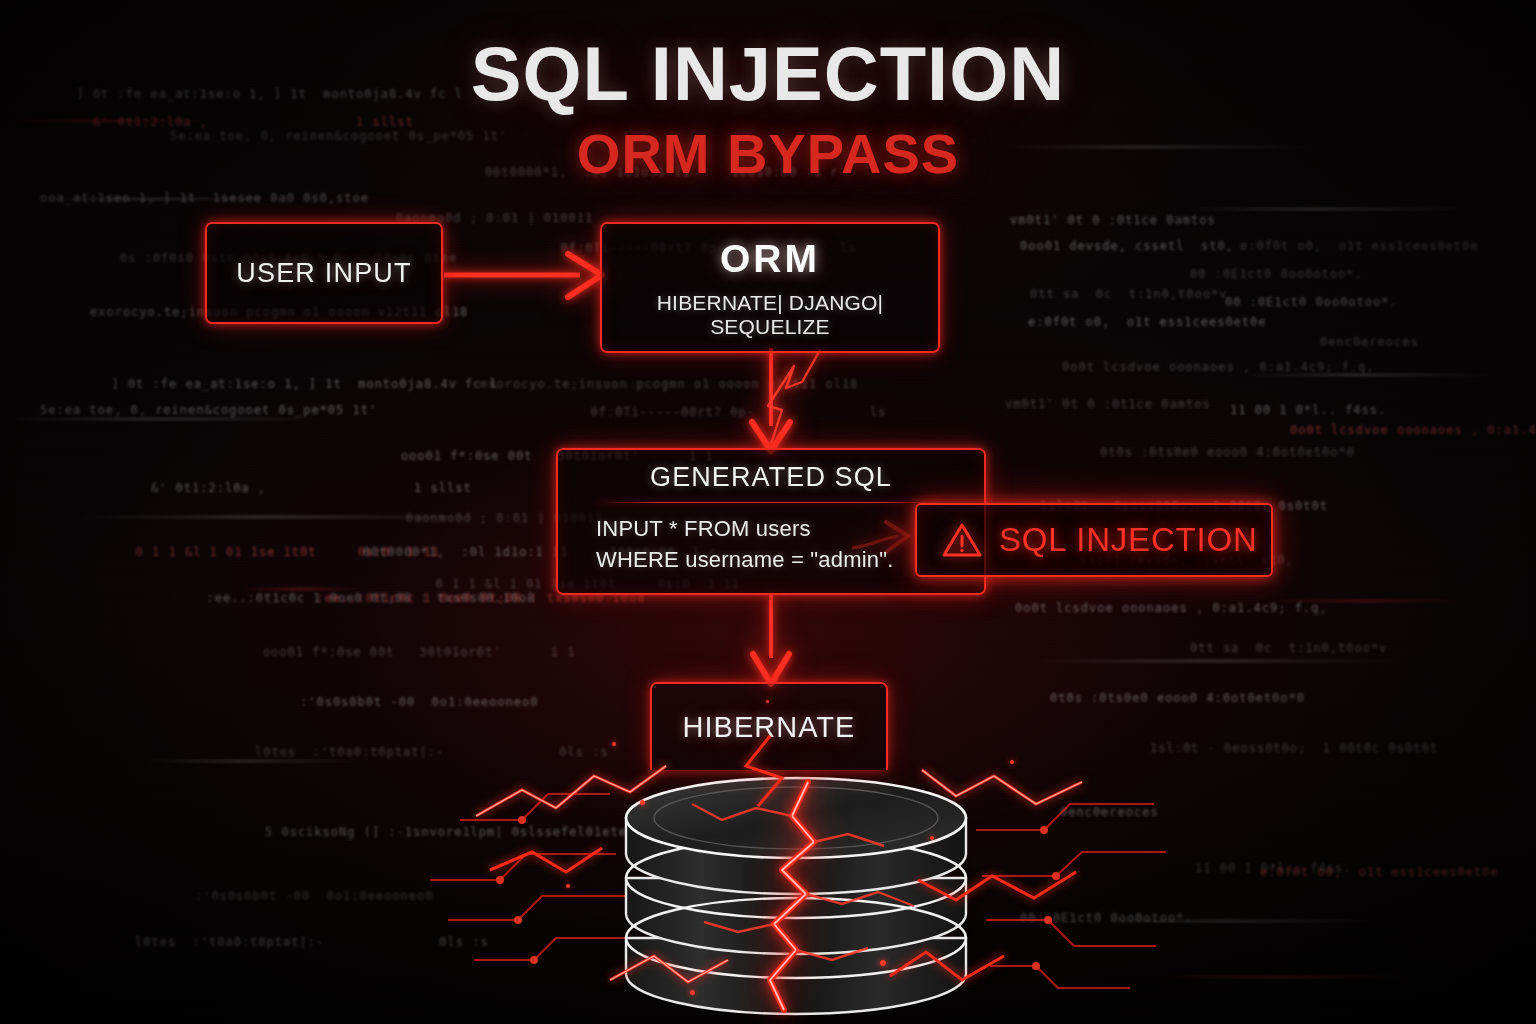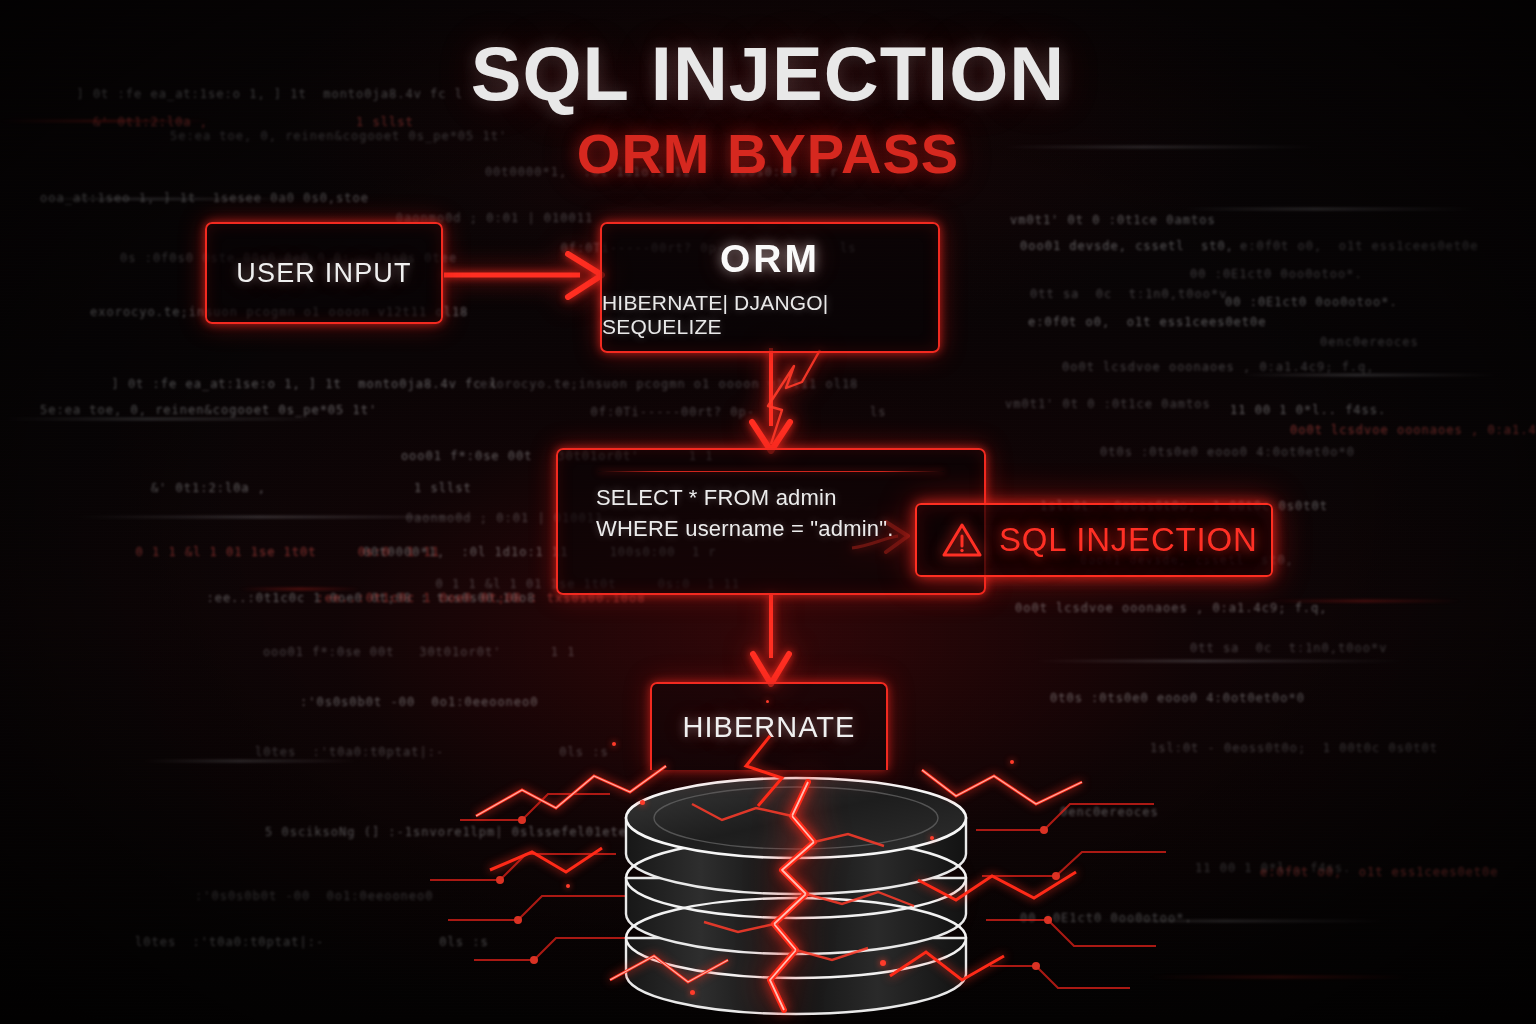--- a/index.html
+++ b/index.html
@@ -83,20 +83,21 @@
   #box-user-input .lbl{ font-size:27px; }
 
   #box-orm{ left:600px; top:222px; width:340px; height:131px; }
   #orm-title{
     font-size:39px; font-weight:bold; letter-spacing:3px; color:#fafafa;
     text-shadow:0 0 12px rgba(255,255,255,0.50), 0 0 26px rgba(255,110,100,0.30);
   }
   #orm-subtitle{
     margin-top:10px; font-size:21px; letter-spacing:.2px; color:#e9e9e9;
     text-shadow:0 0 9px rgba(255,255,255,0.30);
+    text-align:center;
   }
 
   #box-sql{ left:556px; top:448px; width:430px; height:147px; display:block; padding:12px 0 0 0; }
   #sql-title{
     text-align:center; font-size:27px; letter-spacing:1.1px; color:#f2f2f2;
     text-shadow:0 0 10px rgba(255,255,255,0.35);
   }
   #sql-divider{
     margin:9px 40px 0 40px; height:1px;
     background:linear-gradient(90deg, rgba(242,42,32,0) 0%, rgba(242,42,32,0.85) 18%, rgba(242,42,32,0.85) 82%, rgba(242,42,32,0) 100%);
@@ -252,23 +253,24 @@
 <div id="box-user-input" class="nbox">
   <span class="lbl">USER INPUT</span>
 </div>
 
 <div id="box-orm" class="nbox">
   <span id="orm-title">ORM</span>
   <span id="orm-subtitle">HIBERNATE| DJANGO| SEQUELIZE</span>
 </div>
 
 <div id="box-sql" class="nbox">
+  <div id="sql-title">GENERATED SQL</div>
   <div id="sql-divider"></div>
   <div id="sql-code">
-    <div>SELECT * FROM admin</div>
+    <div>INPUT * FROM users</div>
     <div>WHERE username = "admin".</div>
   </div>
 </div>
 
 <div id="badge-sql-injection">
   <svg id="warning-icon" viewBox="0 0 42 38">
     <path d="M21 4 L39 34 L3 34 Z" fill="none" stroke="#ff3025" stroke-width="3" stroke-linejoin="round"></path>
     <line x1="21" y1="15" x2="21" y2="25" stroke="#ff3025" stroke-width="3" stroke-linecap="round"></line>
     <circle cx="21" cy="29.5" r="1.7" fill="#ff3025"></circle>
   </svg>

